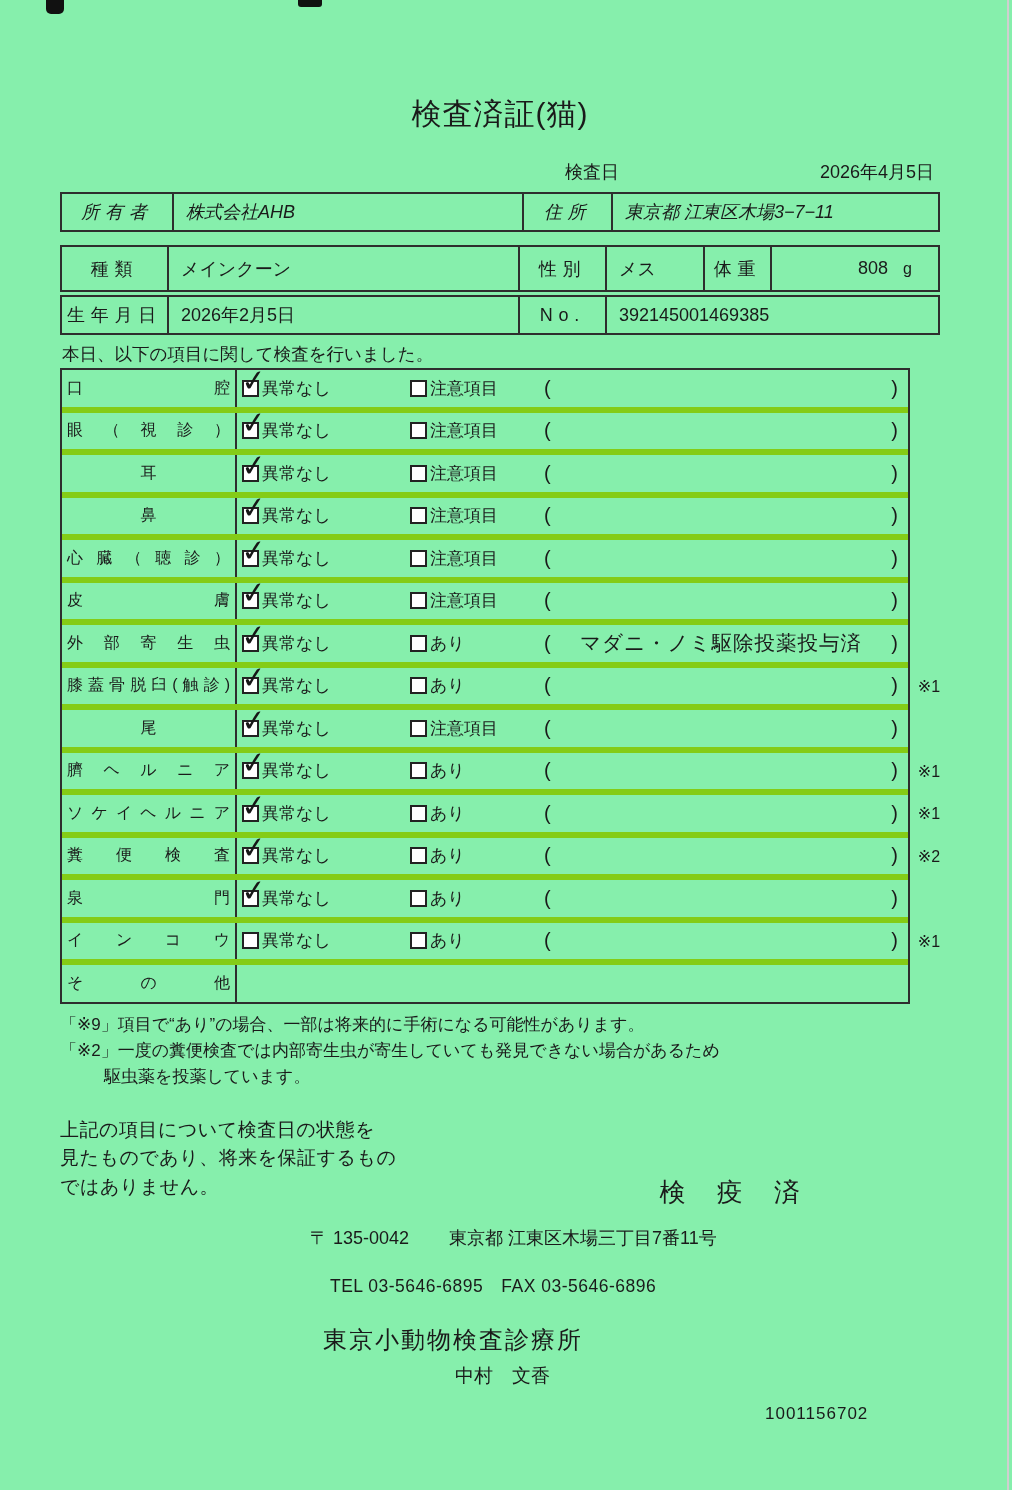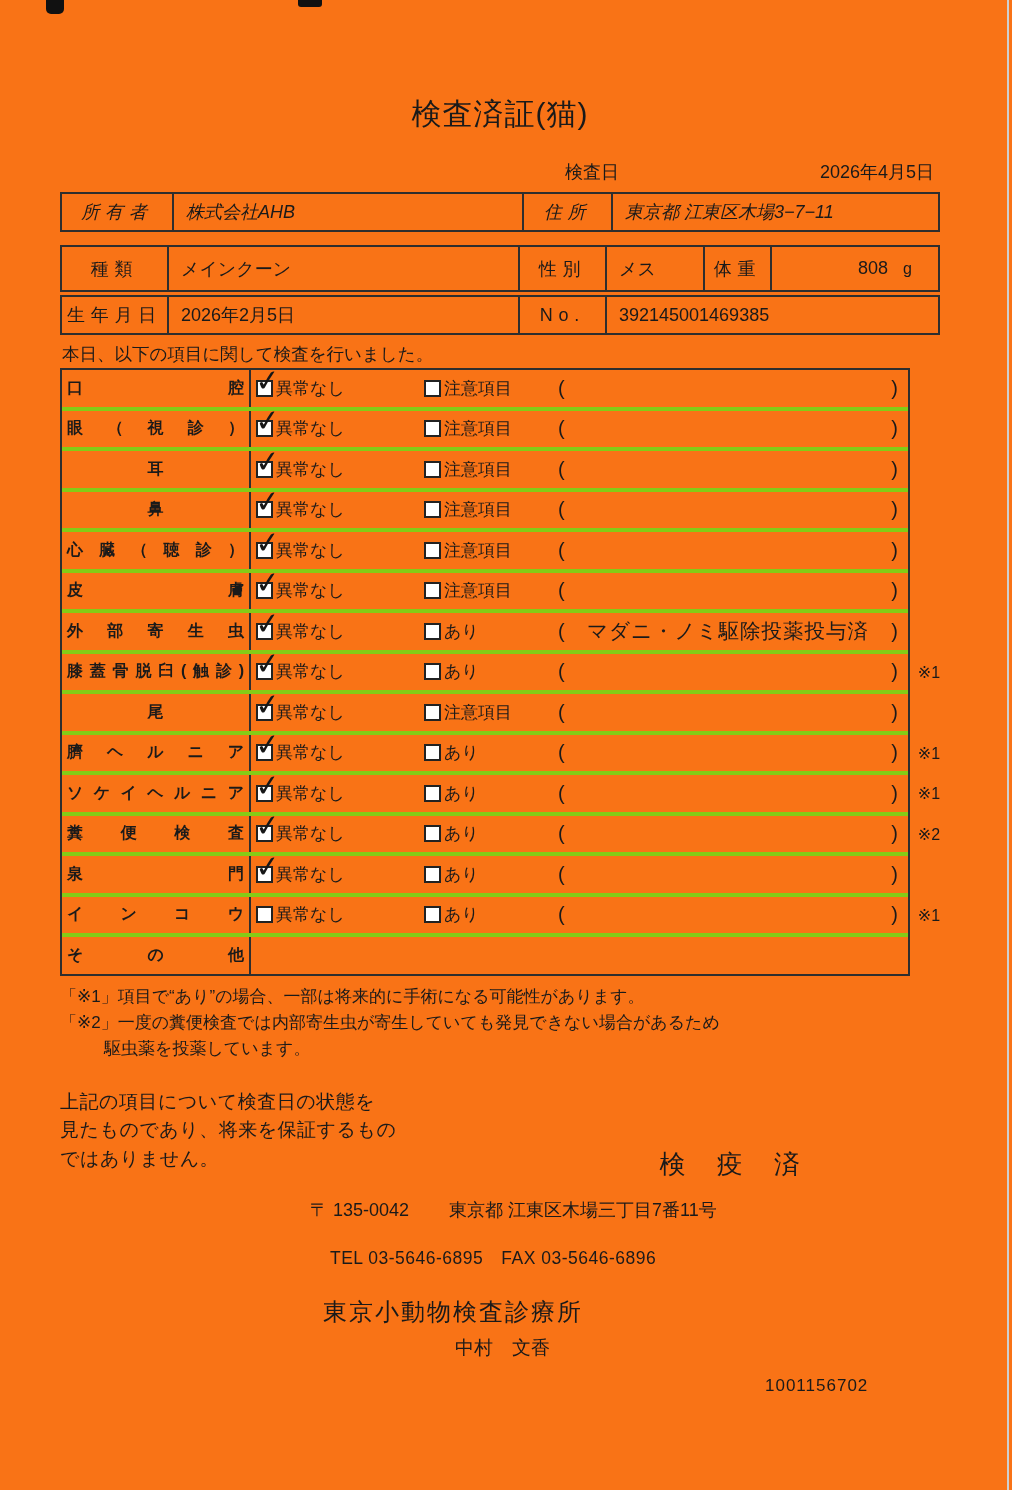--- a/index.html
+++ b/index.html
@@ -1,19 +1,19 @@
 <!DOCTYPE html>
 <html><head>
 <meta charset="utf-8">
 <style>
   html,body{margin:0;padding:0;background:#ffffff;}
   .page{
     position:relative;
     width:1012px;height:1490px;
-    background:#f97316;
+    background:#86efac;
     font-family:"Liberation Sans","DejaVu Sans",sans-serif;
     color:#1a1a1a;
     overflow:hidden;
   }
   .artifact{position:absolute;background:#111;}
   .art-1{left:46px;top:0;width:18px;height:14px;border-radius:0 0 5px 5px;}
   .art-2{left:298px;top:0;width:24px;height:7px;border-radius:0 0 3px 3px;}
   .edge-line{position:absolute;right:3px;top:0;width:2px;height:100%;background:#cfcfcf;}
   .content{position:absolute;left:60px;top:0;width:880px;}
 
@@ -43,24 +43,24 @@
   .birth td{height:34px;}
   .birth td:nth-child(1){width:103px;}
   .birth td:nth-child(2){width:336px;}
   .birth td:nth-child(3){width:83px;}
   td.weight{text-align:right;padding-right:26px;}
   td.weight .unit{display:inline-block;margin-left:15px;font-size:16px;}
 
   .intro{margin:7px 0 2px 2px;font-size:17.5px;line-height:24px;}
 
   .items{position:relative;width:850px;border:2px solid #2e2e2e;box-sizing:border-box;}
-  .item-row{display:flex;align-items:center;height:36.5px;position:relative;border-top:4px solid #84cc16;}
+  .item-row{display:flex;align-items:center;height:36.5px;position:relative;border-top:6px solid #84cc16;}
   .item-row:first-child{border-top:none;}
   .cell{display:flex;align-items:center;padding-left:40px;}
-  .cell.name{width:189px;align-self:stretch;border-right:2px solid #2e2e2e;padding:0 5px;box-sizing:border-box;flex:none;font-weight:bold;}
+  .cell.name{width:175px;align-self:stretch;border-right:2px solid #2e2e2e;padding:0 5px;box-sizing:border-box;flex:none;}
   .nm{width:100%;font-size:16px;white-space:nowrap;text-align:justify;text-align-last:justify;}
   .nm.single{text-align-last:center;}
   .cell.c1{width:133px;flex:none;padding-left:5px;box-sizing:border-box;}
   .cell.c2{width:130px;flex:none;}
   .box{width:13px;height:13px;border:2px solid #222;position:relative;flex:none;margin-right:3px;background:#fff;}
   .tick{position:absolute;left:-3px;top:-16px;font-size:30px;line-height:1;color:#161616;transform:rotate(-5deg);font-family:"DejaVu Sans",sans-serif;}
   .cb-label{font-size:17px;white-space:nowrap;}
   .cell.paren{flex:1;padding:0 10px 0 4px;font-size:20px;}
   .cell.rest{flex:1;}
   .note{flex:1;text-align:center;font-size:20.5px;letter-spacing:1px;white-space:nowrap;}
@@ -423,21 +423,21 @@
           <span class="mark">※1</span>
         </div>
         <div class="item-row">
           <div class="cell name">
             <span class="nm">その他</span>
           </div>
           <div class="cell rest"></div>
         </div>
       </div>
 
-    <div class="fn first">「※1」項目で“あり”の場合、一部は将来的に手術になる可能性があります。</div>
+    <div class="fn first">「※9」項目で“あり”の場合、一部は将来的に手術になる可能性があります。</div>
     <div class="fn">「※2」一度の糞便検査では内部寄生虫が寄生していても発見できない場合があるため</div>
     <div class="fn indent">駆虫薬を投薬しています。</div>
 
     <div class="bottom">
       <div class="disclaimer">上記の項目について検査日の状態を
 見たものであり、将来を保証するもの
 ではありません。</div>
       <div class="stamp">検 疫 済</div>
     </div>
 

